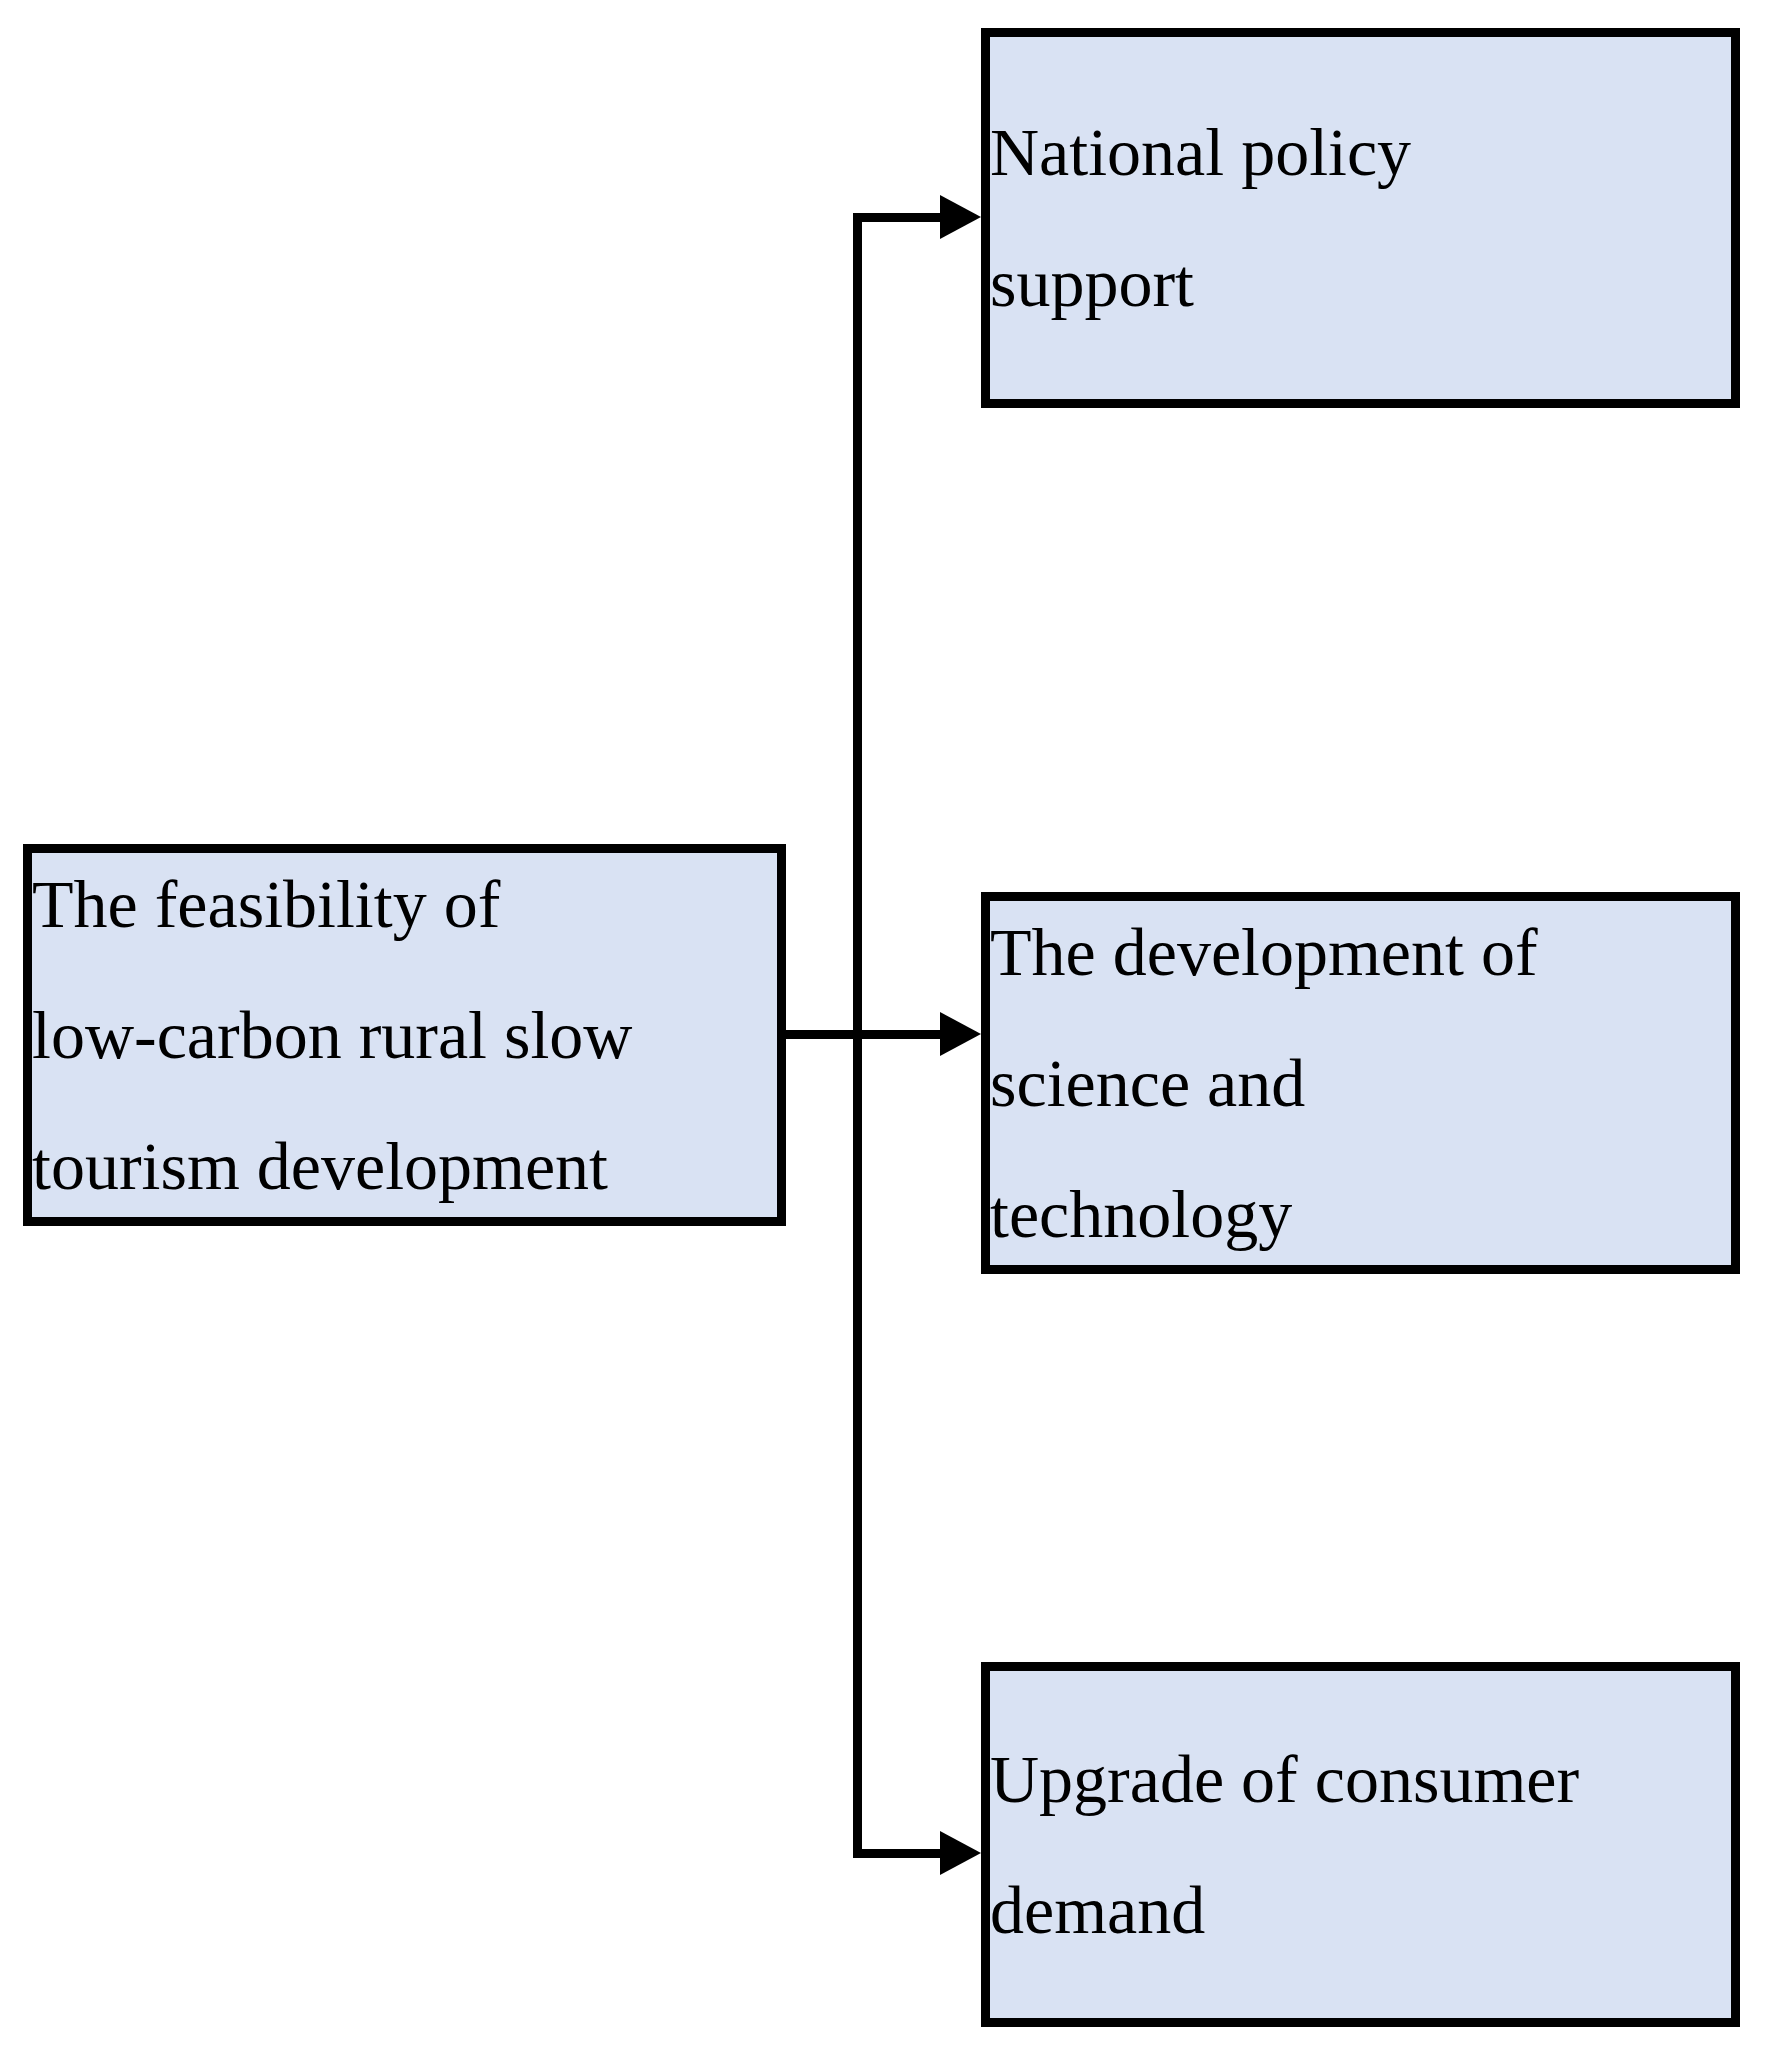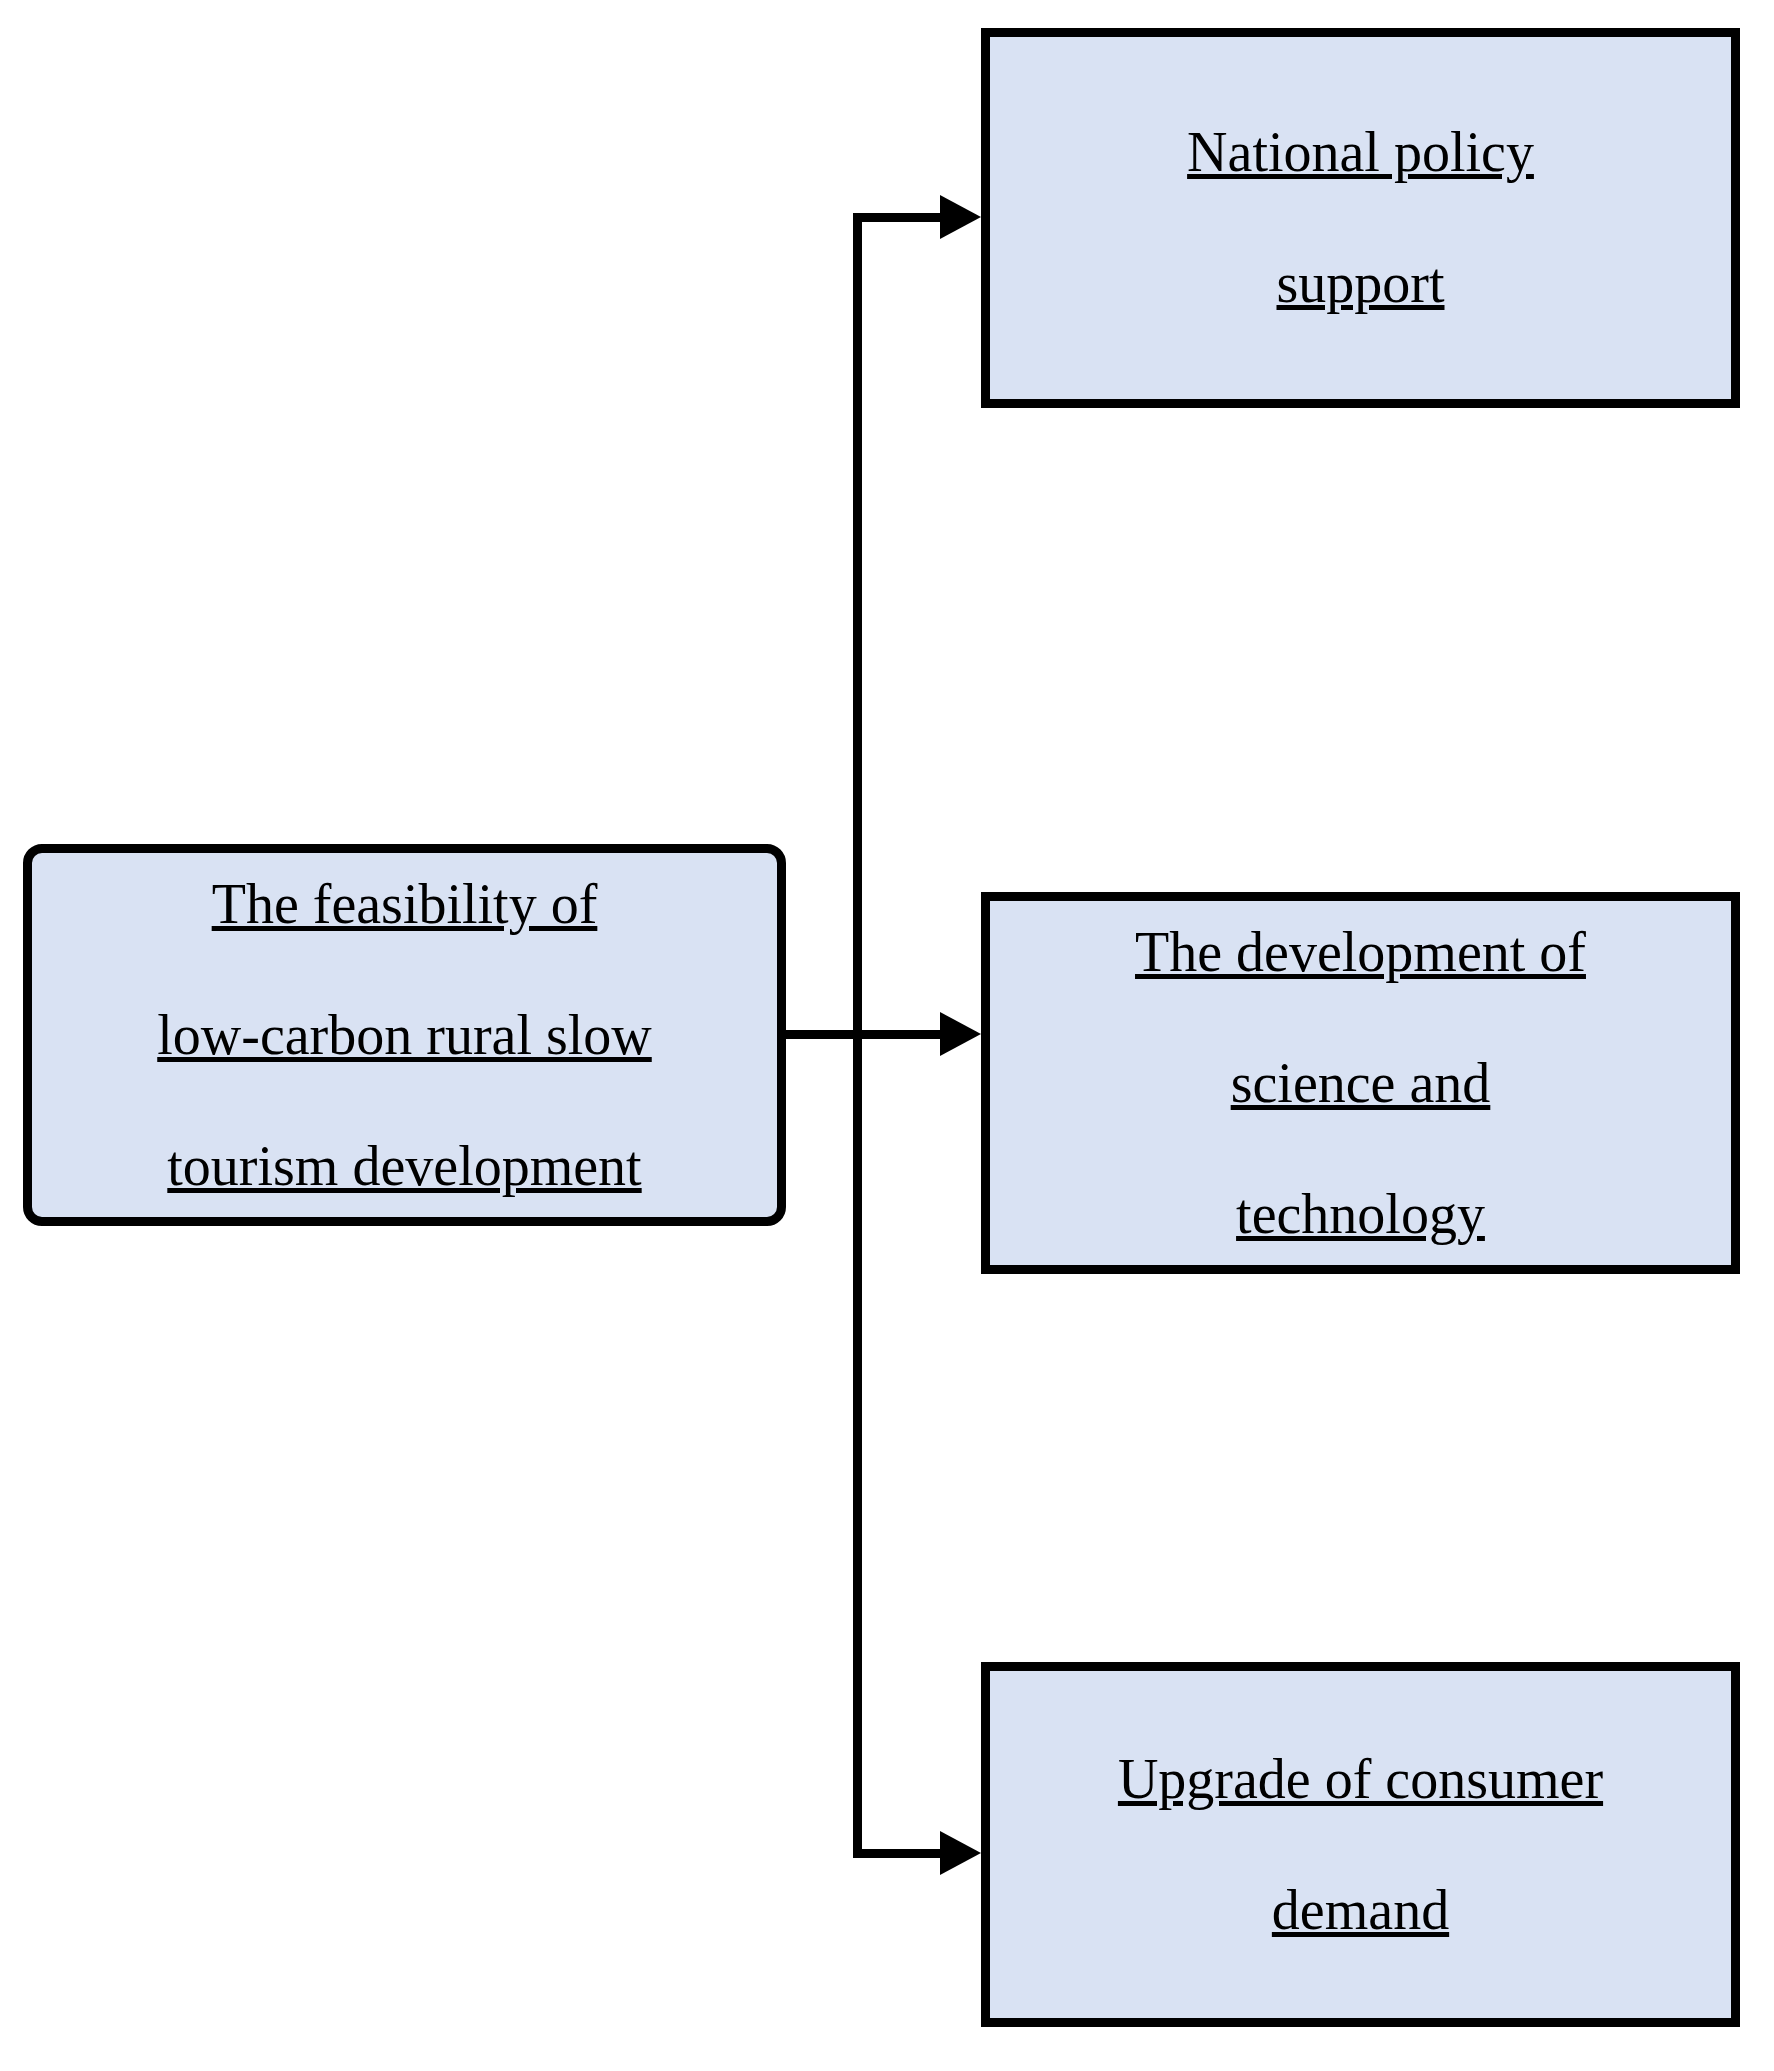--- a/index.html
+++ b/index.html
@@ -23,28 +23,26 @@
     position: absolute;
     background: var(--box-fill);
     border: 9.3px solid var(--box-border);
     display: flex;
     align-items: center;
     justify-content: center;
   }
   .box .label {
     display: block;
     width: 100%;
-    text-align: center;
     white-space: pre-line;
     color: var(--text);
-    font-size: 56px;
+    font-size: 68px;
     line-height: 131px;
-    text-decoration: underline;
   }
-  .node-source   { left: 23px;   top: 844px;  width: 763px; height: 382px; border-radius: 19px; }
+  .node-source   { left: 23px;   top: 844px;  width: 763px; height: 382px; }
   .node-policy   { left: 981px; top: 28px;   width: 759px; height: 380px; }
   .node-science  { left: 981px; top: 844px;  width: 759px; height: 382px; margin-top: 48px; }
   .node-consumer { left: 981px; top: 1662px; width: 759px; height: 365px; }
 
   .line {
     position: absolute;
     background: var(--connector);
   }
   .trunk-vertical  { left: 853px; top: 213px;  width: 9.3px;  height: 1645px; }
   .branch-top      { left: 853px; top: 213px;  width: 89px;  height: 9.3px; }

